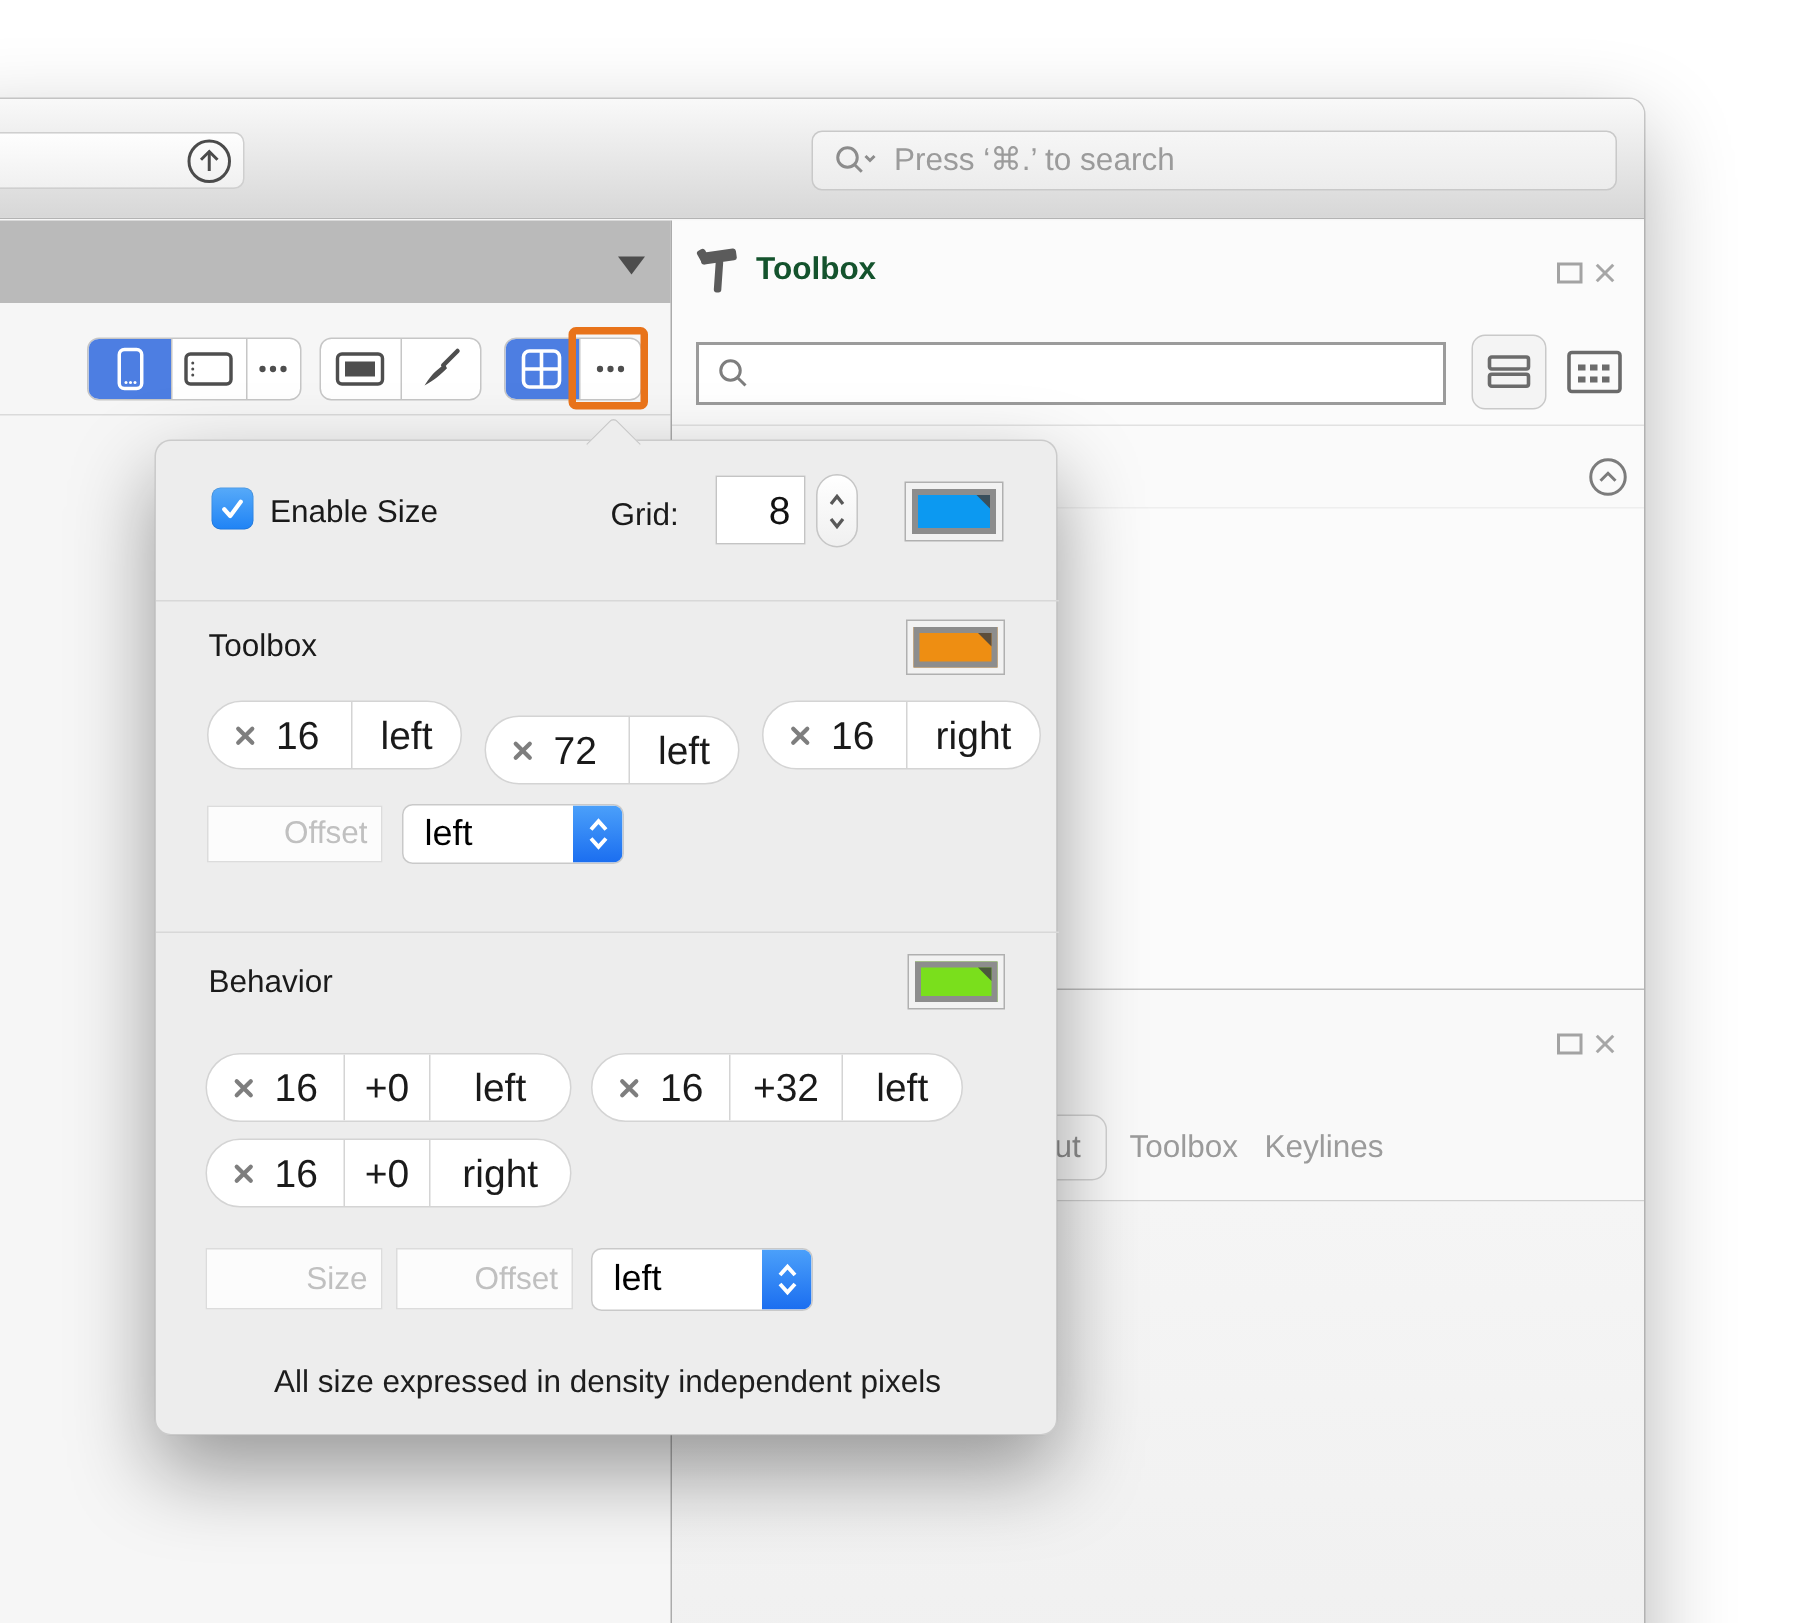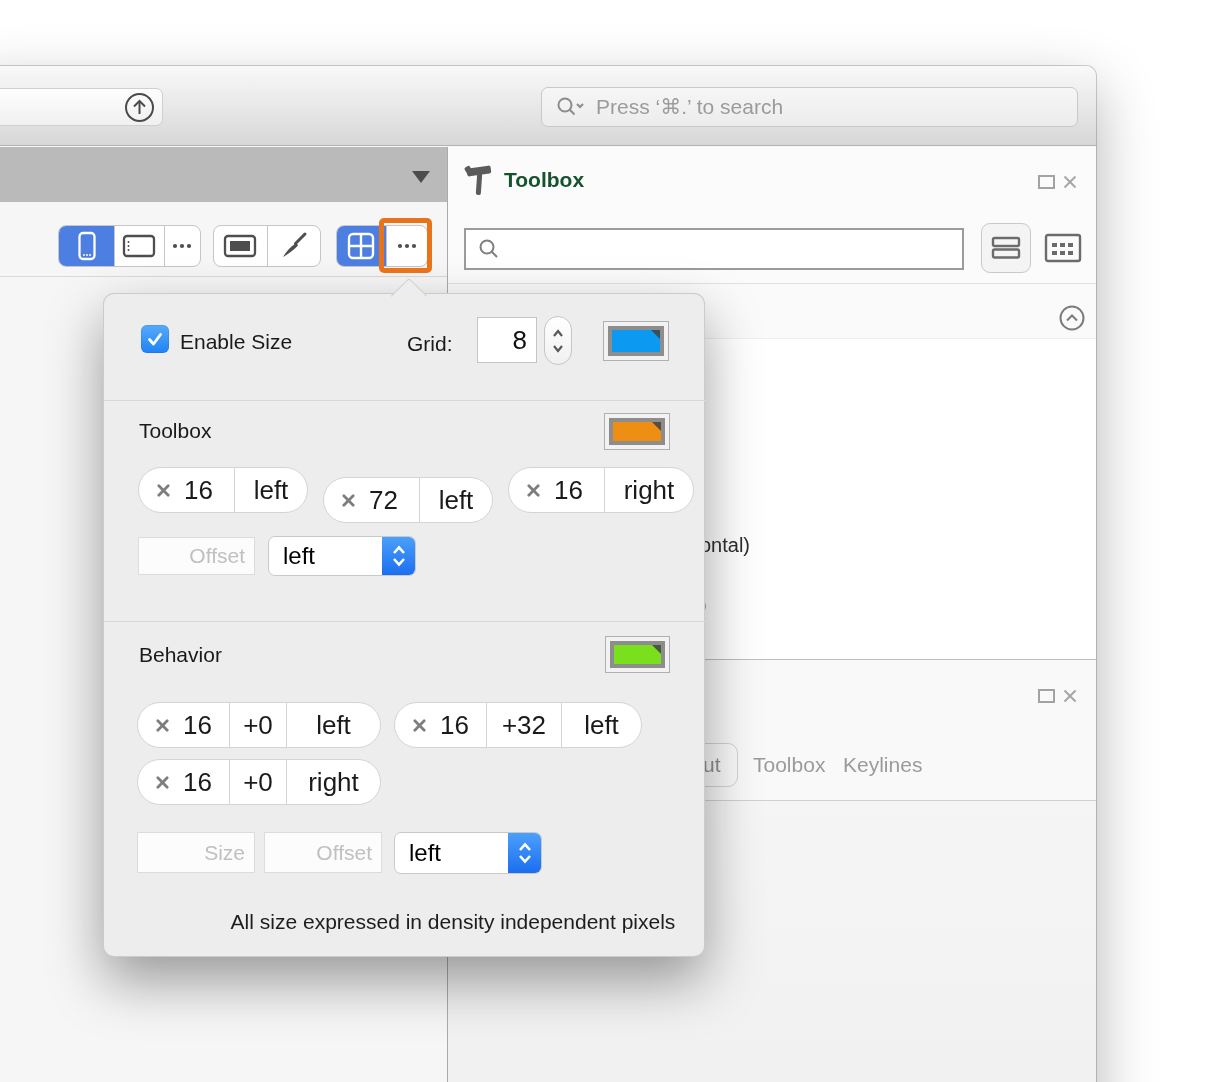--- a/index.html
+++ b/index.html
@@ -102,21 +102,21 @@
     font-size:21px; font-family:inherit; background:transparent; color:#c0c0c0; }
   .ghost-field input::placeholder { color:#c0c0c0; }
 
   .dropdown { position:absolute; background:#fff; border:1px solid #c9c9c9; border-radius:7px;
     display:flex; align-items:center; overflow:hidden; }
   .dd-text { flex:1; padding-left:14px; font-size:24px; color:#000; }
   .dd-cap { width:33px; align-self:stretch; background:linear-gradient(#4ba0fa,#1b6ef0);
     display:flex; align-items:center; justify-content:center; }
 
   .footer-note { position:absolute; left:0; top:616px; width:602px; text-align:center;
-    font-size:21px; color:#1d1d1d;margin-left:48px; }
+    font-size:21px; color:#1d1d1d; }
 </style>
 </head>
 <body>
 
 <div id="page">
 
   <div class="window">
 
     <div class="toolbar">
       <div class="share-btn">
@@ -245,24 +245,20 @@
     </div>
 
     <div class="h-line" style="left:488px;top:217px;width:648px;background:#e1e1e1"></div>
     <div class="abs" style="left:488px;top:218px;width:648px;height:54px;background:#fafafa"></div>
     <div class="h-line" style="left:488px;top:272px;width:648px;background:#eeeeee"></div>
     <svg class="chev-circle" width="26" height="26" viewBox="0 0 26 26">
       <circle cx="13" cy="13" r="11.5" fill="none" stroke="#7c7c7c" stroke-width="2"></circle>
       <polyline points="8,15.5 13,10.5 18,15.5" fill="none" stroke="#7c7c7c" stroke-width="2"></polyline>
     </svg>
 
-    <div class="list-area">
-      <div class="stub" style="left:252px;top:195px">ontal)</div>
-      <div class="stub" style="left:252px;top:255px">)</div>
-    </div>
 
     <div class="h-line" style="left:488px;top:593px;width:648px;background:#bdbdbd"></div>
     <div class="panel2"></div>
     <div class="mini-rect" style="left:1078px;top:623px"></div>
     <svg class="abs" style="left:1102px;top:622px" width="16" height="16" viewBox="0 0 16 16">
       <line x1="2.5" y1="2.5" x2="13.5" y2="13.5" stroke="#a6a6a6" stroke-width="2"></line>
       <line x1="13.5" y1="2.5" x2="2.5" y2="13.5" stroke="#a6a6a6" stroke-width="2"></line>
     </svg>
     <div class="tab-sel">ut</div>
     <div class="tab-plain" style="left:793px">Toolbox</div>

